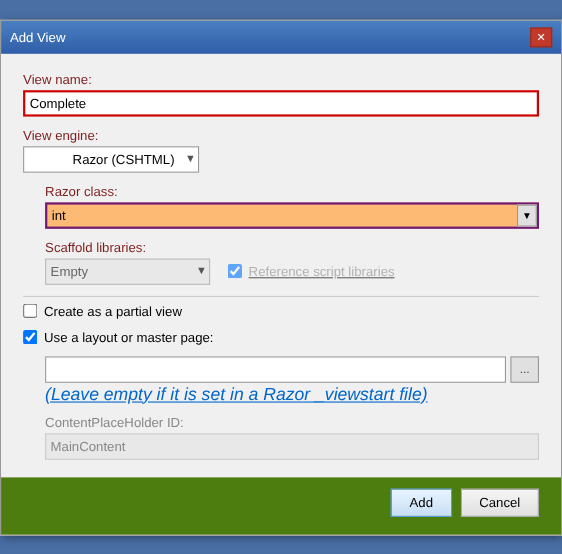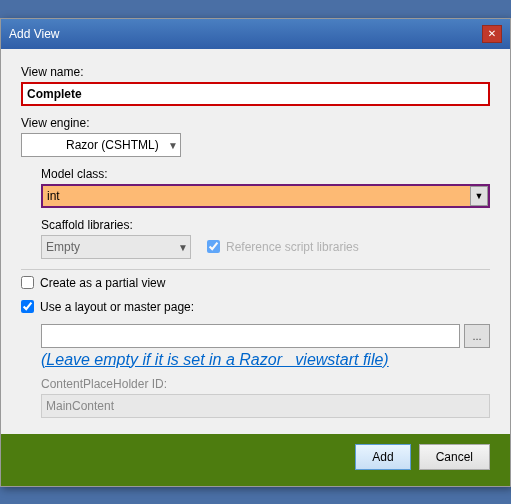--- a/index.html
+++ b/index.html
@@ -64,32 +64,31 @@
       background: #f0f0f0;
     }
 
     .form-group {
       margin-bottom: 10px;
     }
 
     .label {
       display: block;
       margin-bottom: 3px;
-      color: #000000;
+      color: #7f1d1d;
     }
 
     .text-input {
       width: 100%;
       height: 24px;
       padding: 2px 4px;
       border: 2px solid #cc0000;
       background: white;
       font-size: 12px;
       outline: none;
-      font-weight: bold;
     }
 
     .select-wrapper {
       position: relative;
       display: inline-block;
     }
 
     .select-input {
       height: 24px;
       padding: 2px 20px 2px 4px;
@@ -166,20 +165,21 @@
       align-items: center;
       justify-content: center;
       cursor: pointer;
       font-size: 9px;
     }
 
     .scaffold-row {
       display: flex;
       align-items: center;
       gap: 16px;
+      text-decoration: underline;
     }
 
     .scaffold-select-wrapper {
       position: relative;
     }
 
     .scaffold-select {
       height: 24px;
       padding: 2px 20px 2px 4px;
       border: 1px solid #bbb;
@@ -325,21 +325,21 @@
           <option>ASPX</option>
         </select>
         <span class="select-arrow">▼</span>
       </div>
     </div>
 
 
     <div class="indented-section">
 
       <div class="form-group">
-        <label class="label">Model class:</label>
+        <label class="label">Razor class:</label>
         <div class="model-class-row">
           <input type="text" class="model-class-input" value="int" style="">
           <button class="model-class-dropdown-btn">▼</button>
         </div>
       </div>
 
       <div class="form-group">
         <label class="label">Scaffold libraries:</label>
         <div class="scaffold-row">
           <div class="scaffold-select-wrapper">

